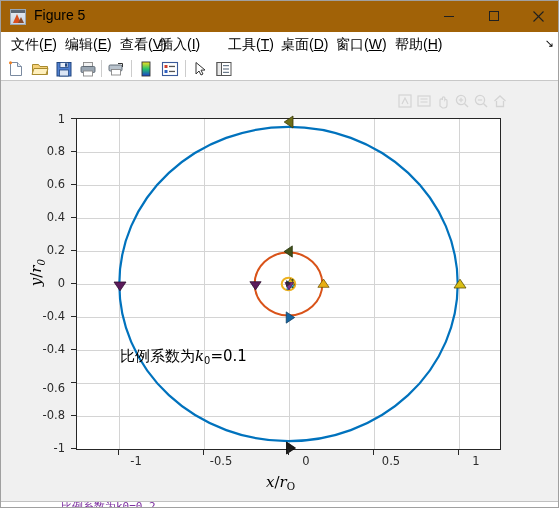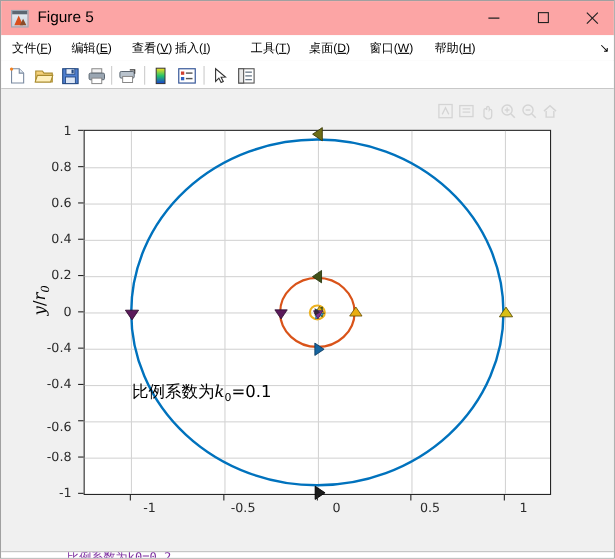--- a/index.html
+++ b/index.html
@@ -19,21 +19,21 @@
     background: #f0f0f0;
     border: 1px solid #a0a0a0;
     box-sizing: border-box;
   }
 
   
   .titlebar {
     position: absolute;
     left: 0; top: 0;
     width: 559px; height: 31px;
-    background: #fca5a5;
+    background: #a16207;
     box-sizing: border-box;
     padding-left: 44px;
   }
   .title-icon {
     position: absolute;
     left: 9px; top: 8px;
     width: 16px; height: 16px;
     background: linear-gradient(#e9eef5, #c8d2de);
     border: 1px solid #9aa7b5;
     box-sizing: border-box;
@@ -79,21 +79,21 @@
   .menubar {
     position: absolute;
     left: 0; top: 31px;
     width: 559px; height: 23px;
     background: #ffffff;
     box-sizing: border-box;
   }
   .menu-item {
     position: absolute;
     top: 3px;
-    font-size: 11px;
+    font-size: 14px;
     color: #000000;
     white-space: nowrap;
     padding: 1px 2px;
   }
   .menu-item .mn { text-decoration: none; }
   .menu-item .acc { text-decoration: underline; }
   .menu-overflow {
     position: absolute;
     right: 6px; top: 5px;
     font-size: 11px;
@@ -424,20 +424,23 @@
     </div>
 
     <div>
       <div class="xtl" style="left:110px; top:373px">-1</div>
       <div class="xtl" style="left:195px; top:373px">-0.5</div>
       <div class="xtl" style="left:280px; top:373px">0</div>
       <div class="xtl" style="left:365px; top:373px">0.5</div>
       <div class="xtl" style="left:450px; top:373px">1</div>
     </div>
 
+    <div class="axis-label-x">
+      <span>x</span><span style="font-style:normal">/</span><span>r</span><span class="sub0" style="font-style:normal">O</span>
+    </div>
 
     <div class="plotbox">
 
       <div class="gridline gv" style="left:42px"></div>
       <div class="gridline gv" style="left:127px"></div>
       <div class="gridline gv" style="left:212px"></div>
       <div class="gridline gv" style="left:297px"></div>
       <div class="gridline gv" style="left:382px"></div>
 
       <div class="gridline gh" style="top:33px"></div>

